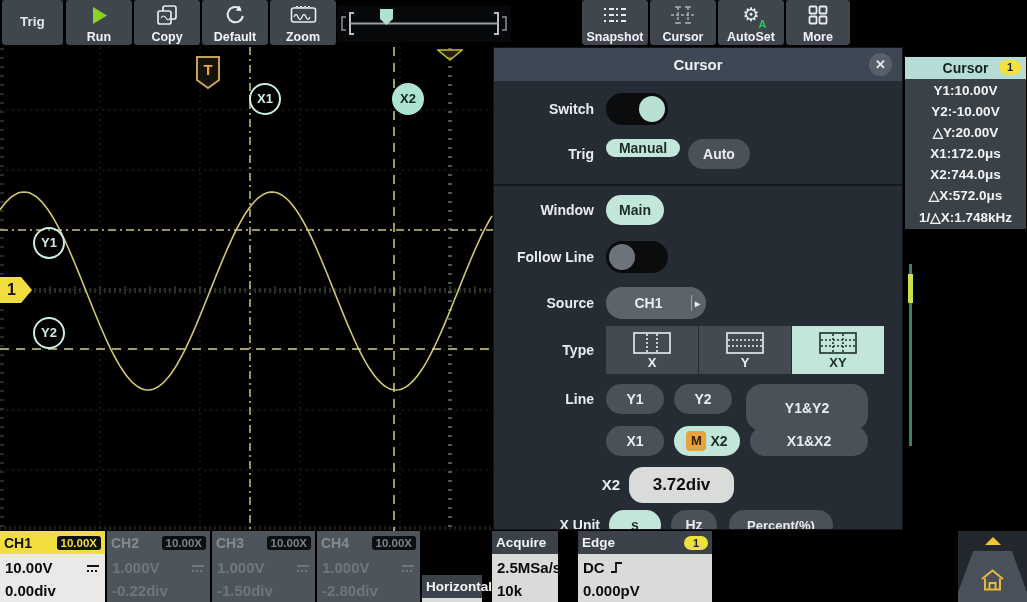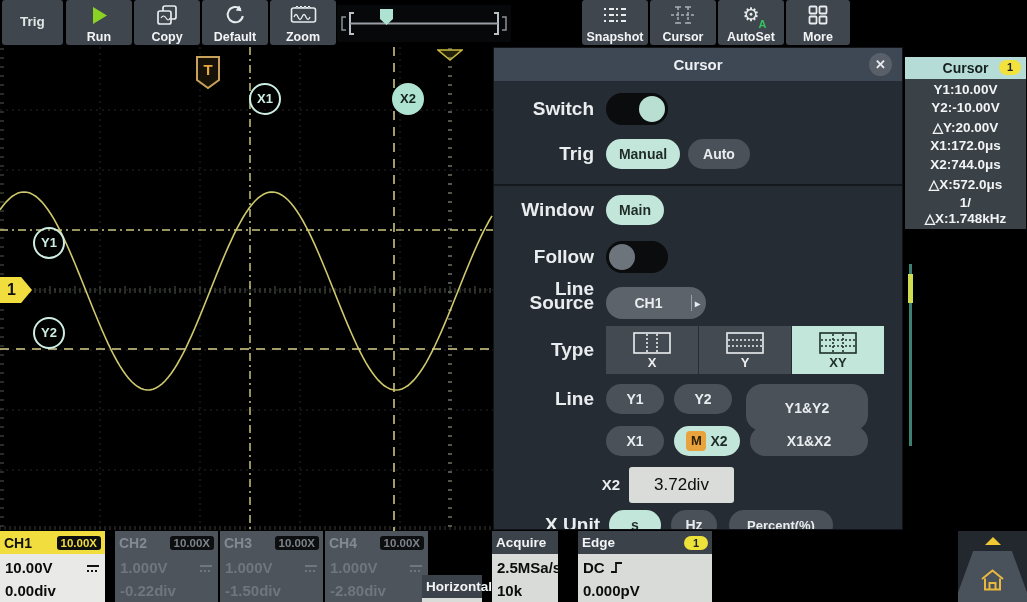--- a/index.html
+++ b/index.html
@@ -43,65 +43,65 @@
 
   
   #menu { position:absolute; left:493px; top:47px; width:410px; height:483px; background:#262c33;
           border:1px solid #101418; z-index:20; overflow:hidden; }
   #menu-header { position:absolute; left:0; top:0; width:100%; height:33px; background:#3d4854; }
   #menu-title { width:100%; text-align:center; line-height:33px; color:#eef1f3; font-size:15px; font-weight:bold; }
   #menu-close { position:absolute; right:10px; top:5px; width:23px; height:23px; border-radius:50%;
                 background:#59606a; color:#e8ebee; font-size:13px; font-weight:bold; text-align:center;
                 line-height:23px; cursor:pointer; }
   .mrow-label { position:absolute; left:0; width:100px; text-align:right; color:#e9edef;
-                font-size:19px; font-weight:600; }
+                font-size:14px; font-weight:600; }
   .pill { position:absolute; border-radius:16px; background:#4a5159; color:#e9ecee; font-size:14px;
           font-weight:bold; text-align:center; cursor:pointer; display:flex; align-items:center; justify-content:center; }
   .pill.sel { background:#c3e6da; color:#1e2b27; }
   .toggle { position:absolute; width:62px; height:32px; border-radius:16px; background:#0a0c0e; cursor:pointer; }
   .knob { position:absolute; top:3px; width:26px; height:26px; border-radius:50%; }
   .toggle.on .knob { right:3px; background:#b9dfd3; }
   .toggle.off .knob { left:3px; background:#6e747b; }
   .typebtn { position:absolute; width:92px; height:48px; background:#444a52; display:flex; flex-direction:column;
              align-items:center; justify-content:center; gap:2px; cursor:pointer; }
   .typebtn .tlab { font-size:13px; font-weight:bold; color:#eceef0; line-height:13px; }
   .typebtn.sel { background:#c3e6da; }
   .typebtn.sel .tlab { color:#20302b; }
   #menu-divider { position:absolute; left:0; top:136px; width:100%; height:2px; background:#15181d; }
   .mbadge { width:20px; height:20px; border-radius:4px; background:#e8a33c; color:#2c1f05; font-size:13px;
             font-weight:bold; line-height:20px; text-align:center; margin-right:4px; }
   #x2-input { position:absolute; left:135px; top:419px; width:105px; height:36px; background:#d9dcd9;
-              border-radius:3px; color:#0c0d0d; font-size:17px; font-weight:normal; text-align:center;
+              border-radius:14px; color:#0c0d0d; font-size:17px; font-weight:bold; text-align:center;
               line-height:36px; cursor:pointer; }
   #x2-label { position:absolute; left:0; top:419px; width:126px; text-align:right; line-height:36px;
               color:#e9edef; font-size:15px; font-weight:600; }
 
   
   #info { position:absolute; left:905px; top:57px; width:121px; height:172px; background:#3a4147; z-index:25; }
   #info-header { position:relative; width:100%; height:22px; background:#b5dcd6; }
   #info-title { width:100%; text-align:center; font-size:14px; font-weight:bold; color:#16211e; line-height:22px; }
   #info-badge { position:absolute; right:5px; top:3px; width:22px; height:15px; background:#f3e23c;
                 border-radius:8px; color:#222; font-size:11px; font-weight:bold; text-align:center; line-height:15px; }
-  #info-rows { display:flex; flex-direction:column; justify-content:space-around; height:150px; padding:1px 16px; }
+  #info-rows { display:flex; flex-direction:column; justify-content:space-around; height:150px; padding:1px 6px; }
   .info-row { text-align:center; color:#f2f4f5; font-size:13.5px; font-weight:bold; }
 
   
   #bottom { position:absolute; left:0; top:531px; width:1027px; height:71px; background:#000; z-index:40; }
   .blk { position:absolute; top:0; height:71px; cursor:pointer; }
   .blk-h { height:23px; display:flex; align-items:center; justify-content:space-between; padding:0 4px; }
   .blk-name { font-size:14px; font-weight:bold; }
   .probe { background:#0c0e10; border-radius:3px; font-size:11.5px; font-weight:bold; padding:1px 4px; }
   .blk-b { height:48px; padding:2px 5px 0 5px; }
   .bline { display:flex; align-items:center; justify-content:space-between; font-size:15px; font-weight:bold; line-height:23px; }
   .ch-active { background:#e9eae7; }
   .ch-active .blk-h { background:#f2dd3e; }
   .ch-active .blk-name { color:#111; }
   .ch-active .probe { color:#f2dd3e; }
   .ch-active .bline { color:#0c0c0c; }
-  .ch-dim { background:#4e545c;margin-left:8px; }
+  .ch-dim { background:#4e545c; }
   .ch-dim .blk-name { color:#848a92; }
   .ch-dim .probe { color:#7d838b; }
   .ch-dim .bline { color:#70767e; }
   .meas .blk-h { background:#3b4249; }
   .meas .blk-name { color:#f2f4f6; font-size:13.5px; }
   .meas .blk-b { background:#d9dbd8; }
   .meas .bline { color:#0c0c0c; justify-content:flex-start; gap:5px; }
   #edge-badge { width:24px; height:14px; background:#ece23a; border-radius:8px; color:#222;
                 font-size:11px; font-weight:bold; text-align:center; line-height:14px; }
   #corner { position:absolute; left:958px; top:0; width:69px; height:71px; background:#23282e; overflow:hidden; }
@@ -583,21 +583,21 @@
       <div id="menu-title">Cursor</div>
       <div id="menu-close">✕</div>
     </div>
 
     <div class="mrow-label" style="top:44px; line-height:34px;">Switch</div>
     <div class="toggle on" style="left:112px; top:45px;">
         <div class="knob"></div>
       </div>
 
     <div class="mrow-label" style="top:91px; line-height:30px;">Trig</div>
-    <div class="pill sel" style="left:112px; top:91px; width:74px; height:30px;">Manual</div>
+    <div class="pill sel" style="left:112px; top:91px; width:74px; height:18px;">Manual</div>
     <div class="pill" style="left:194px; top:91px; width:62px; height:30px;">Auto</div>
 
     <div id="menu-divider"></div>
 
     <div class="mrow-label" style="top:147px; line-height:30px;">Window</div>
     <div class="pill sel" style="left:112px; top:147px; width:58px; height:30px;">Main</div>
 
     <div class="mrow-label" style="top:193px; line-height:32px;">Follow Line</div>
     <div class="toggle off" style="left:112px; top:193px;">
         <div class="knob"></div>

